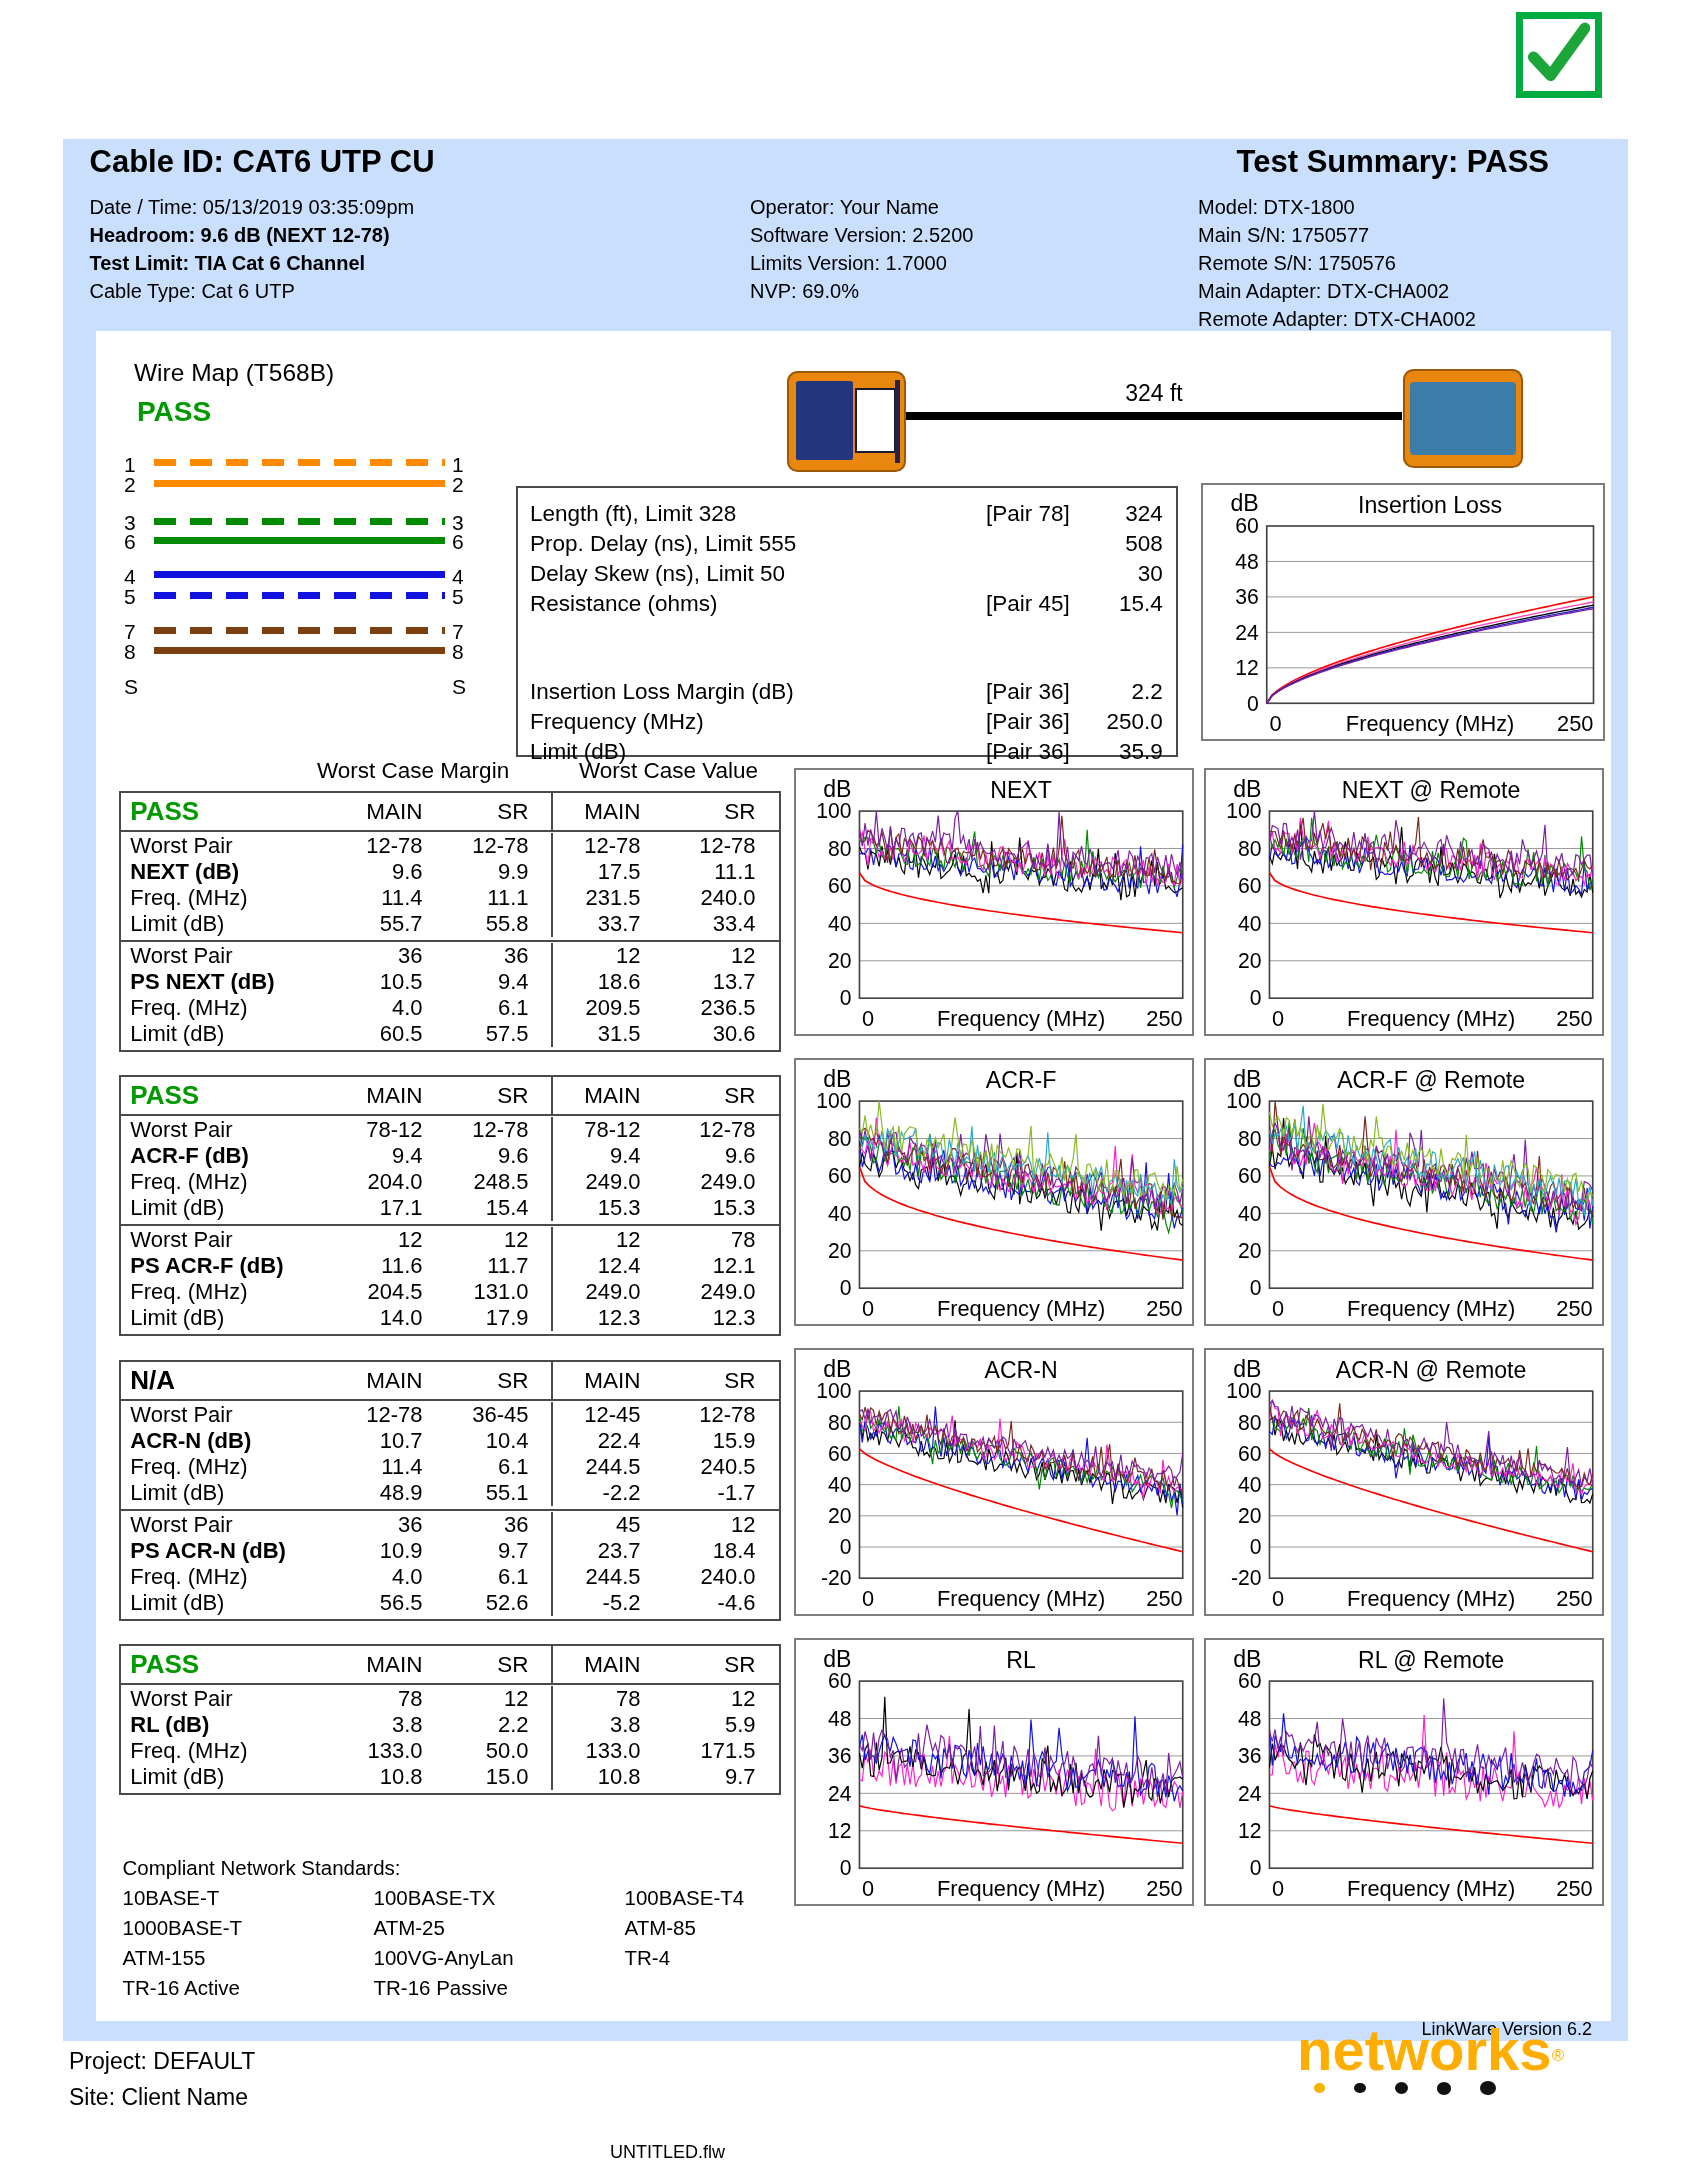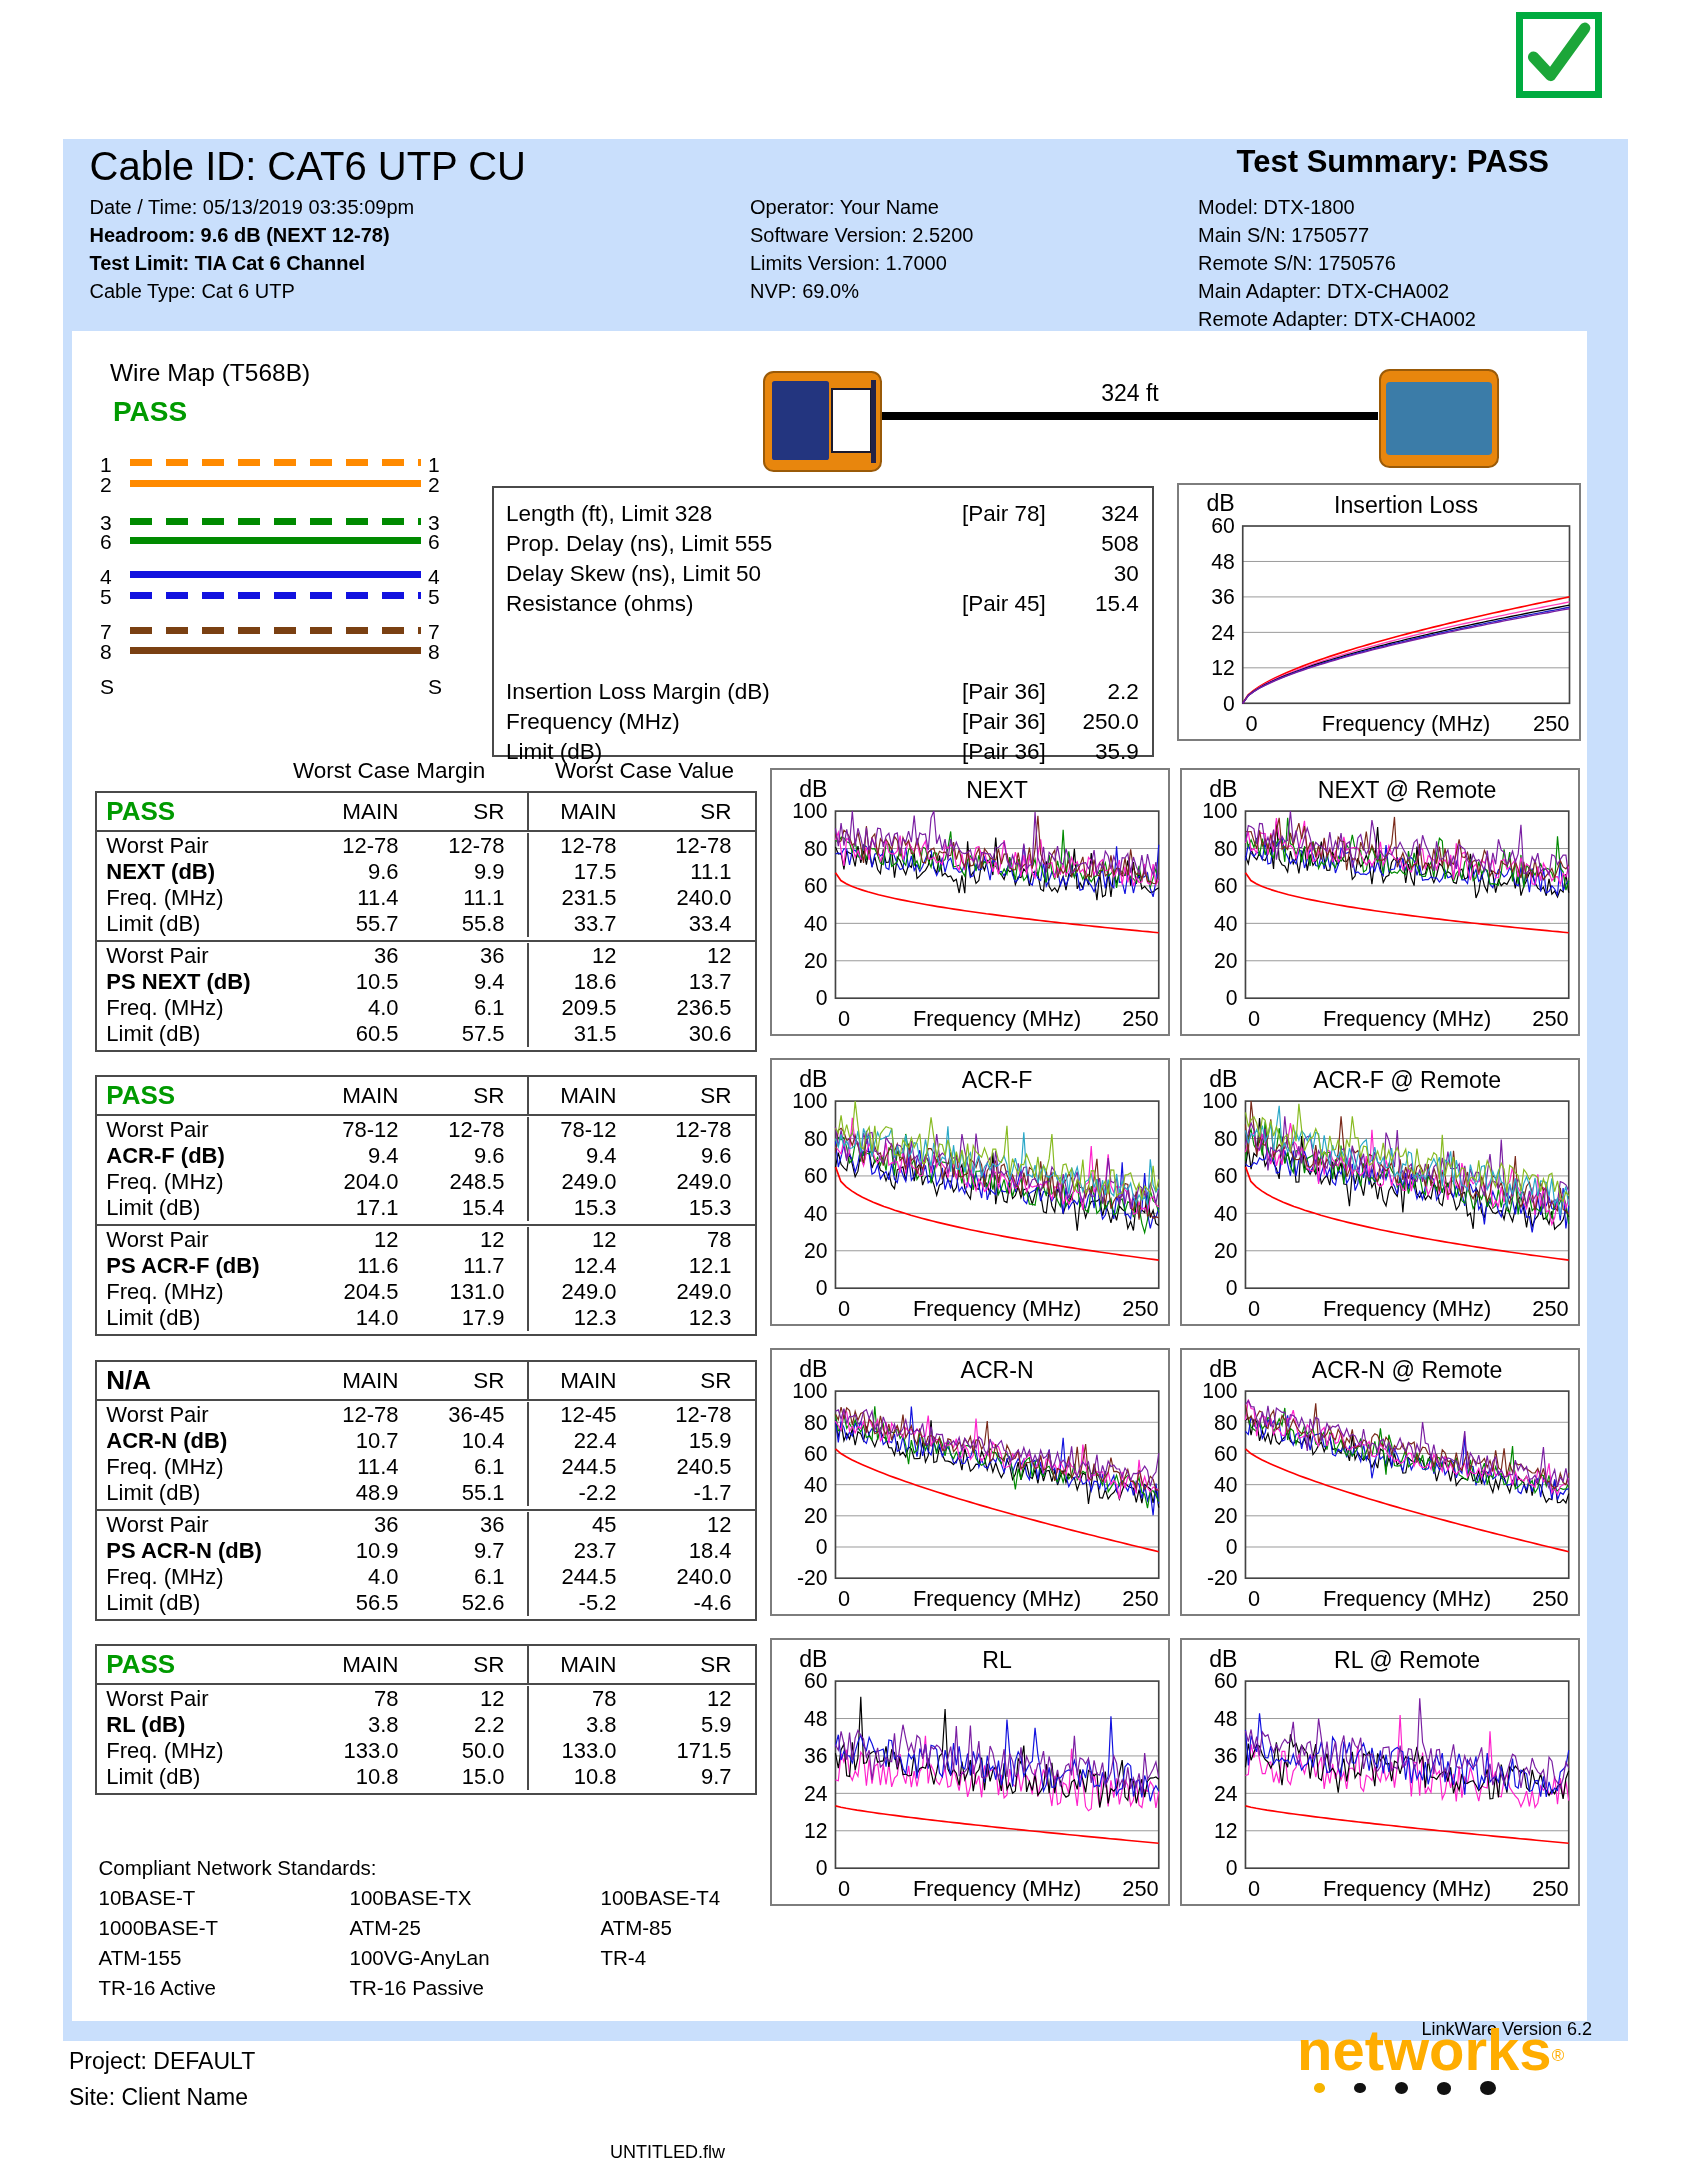--- a/index.html
+++ b/index.html
@@ -19,29 +19,29 @@
   #brand-line .sm{font-size:41px;}
   .brand-sub{color:#29357E;font-weight:bold;font-style:italic;font-size:22px;letter-spacing:1px;margin-top:4px;}
 
   
   .check{position:absolute;left:1516px;top:12px;width:86px;height:86px;background:#fff;
          border:7.3px solid #00AB3F;box-sizing:border-box;}
 
   
   .frame{position:absolute;left:63px;top:139px;width:1565px;height:1902px;background:#C9DFFC;}
   .banner{position:absolute;left:0;top:0;width:100%;height:192px;}
-  .cable-id{position:absolute;left:26.5px;top:5.3px;font-size:40px;font-weight:normal;}
+  .cable-id{position:absolute;left:26.5px;top:5.3px;font-size:31px;font-weight:bold;}
   .test-summary{position:absolute;right:79px;top:5.3px;font-size:31px;font-weight:bold;}
   .bcol{position:absolute;top:54px;font-size:20px;line-height:28px;}
   #info-col1{left:26.5px;} #info-col2{left:687px;} #info-col3{left:1135px;}
   .info-line.b{font-weight:bold;}
   .version{position:absolute;right:36px;bottom:0.7px;font-size:18px;}
 
   
-  .content{position:absolute;left:9px;top:192px;width:1515px;height:1690px;background:#fff;}
+  .content{position:absolute;left:33px;top:192px;width:1515px;height:1690px;background:#fff;}
 
   
   .wm-title{position:absolute;left:38px;top:28px;font-size:24.5px;}
   .wm-status{position:absolute;left:41px;top:65px;font-size:28px;font-weight:bold;}
   .wm-label{position:absolute;font-size:21px;width:26.5px;}
   .wm-label.r{text-align:left;}
   .wline{position:absolute;left:58px;width:291px;height:7.3px;}
 
   
   .main-tester{position:absolute;left:691px;top:40px;width:119px;height:101px;background:#E8860D;border-radius:10.6px;border:2px solid #9a5a08;box-sizing:border-box;}

